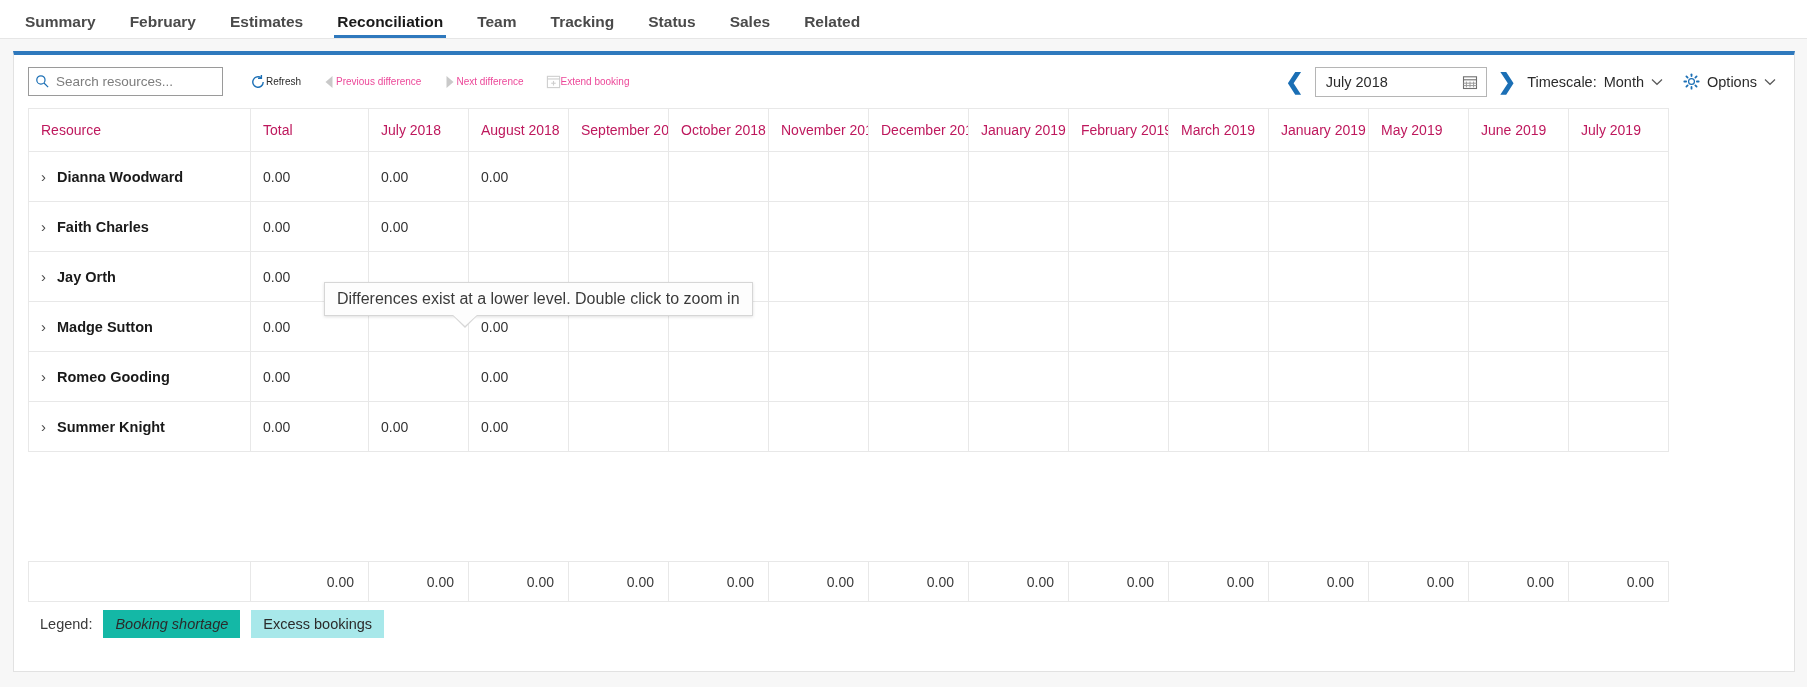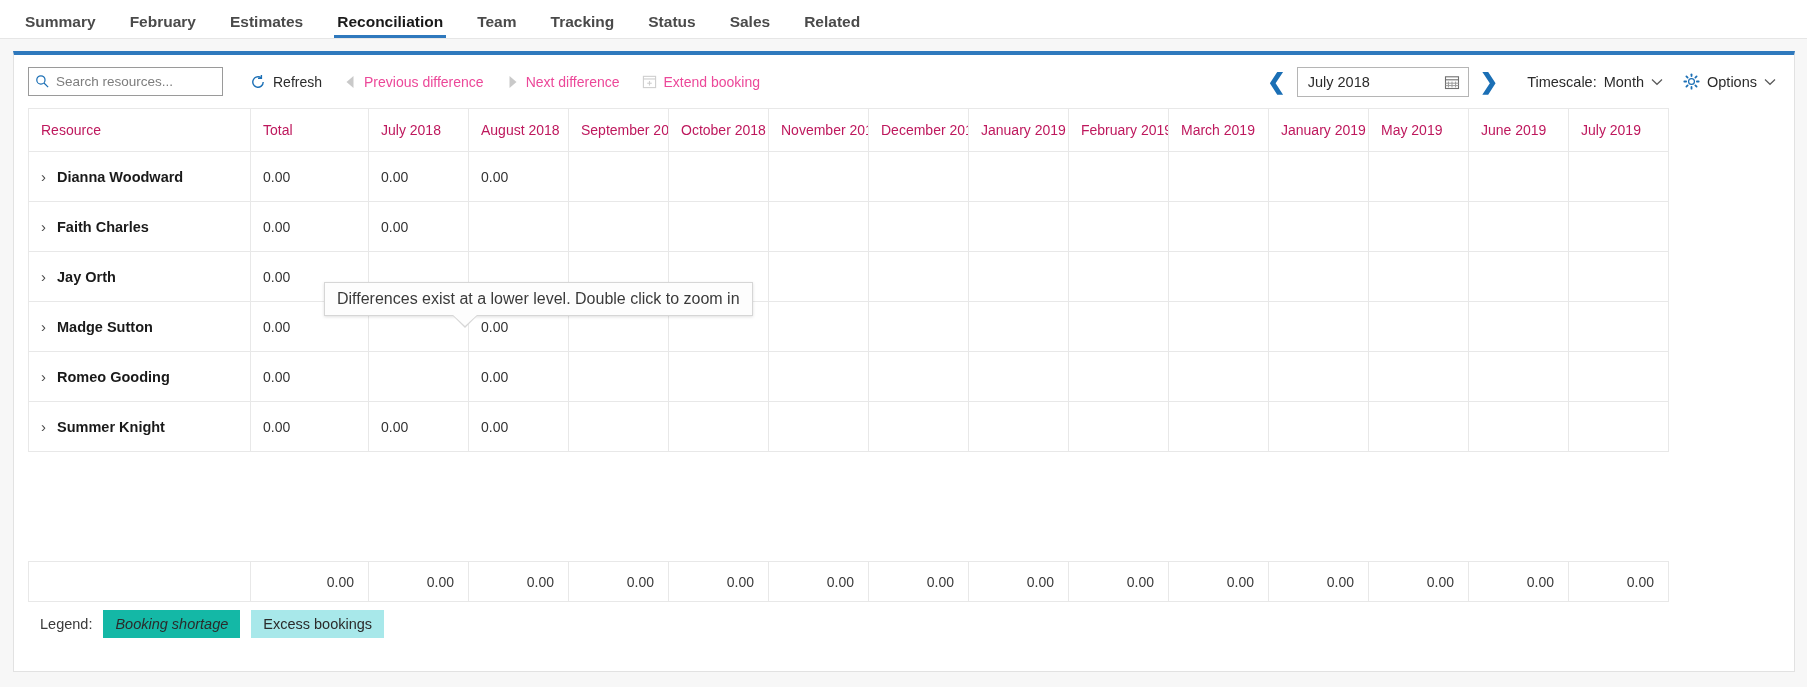--- a/index.html
+++ b/index.html
@@ -73,22 +73,21 @@
     color: #333;
     width: 100%;
     background: transparent;
     padding-left: 6px;
   }
   #search-input::placeholder { color: #7d7d7d; }
 
   .tbtn {
     display: flex;
     align-items: center;
-    gap: 7px;
-    font-size: 14px;
+    font-size: 10px;
     color: #2b2b2b;
     padding: 0 11px;
     height: 34px;
     cursor: pointer;
     white-space: nowrap;
   }
   .tbtn.disabled { color: #ec4899; cursor: default; }
 
   
   #datenav {
@@ -116,21 +115,20 @@
     padding: 0 8px 0 10px;
     font-size: 14.5px;
     color: #2b2b2b;
   }
   #timescale-wrap {
     display: flex;
     align-items: center;
     gap: 7px;
     font-size: 14.5px;
     color: #2b2b2b;
-    margin-left: 18px;
     white-space: nowrap;
   }
   .caret { font-size: 11px; color: #5a5a5a; }
   #options-wrap {
     display: flex;
     align-items: center;
     gap: 7px;
     font-size: 14.5px;
     color: #2b2b2b;
     margin-left: 20px;

